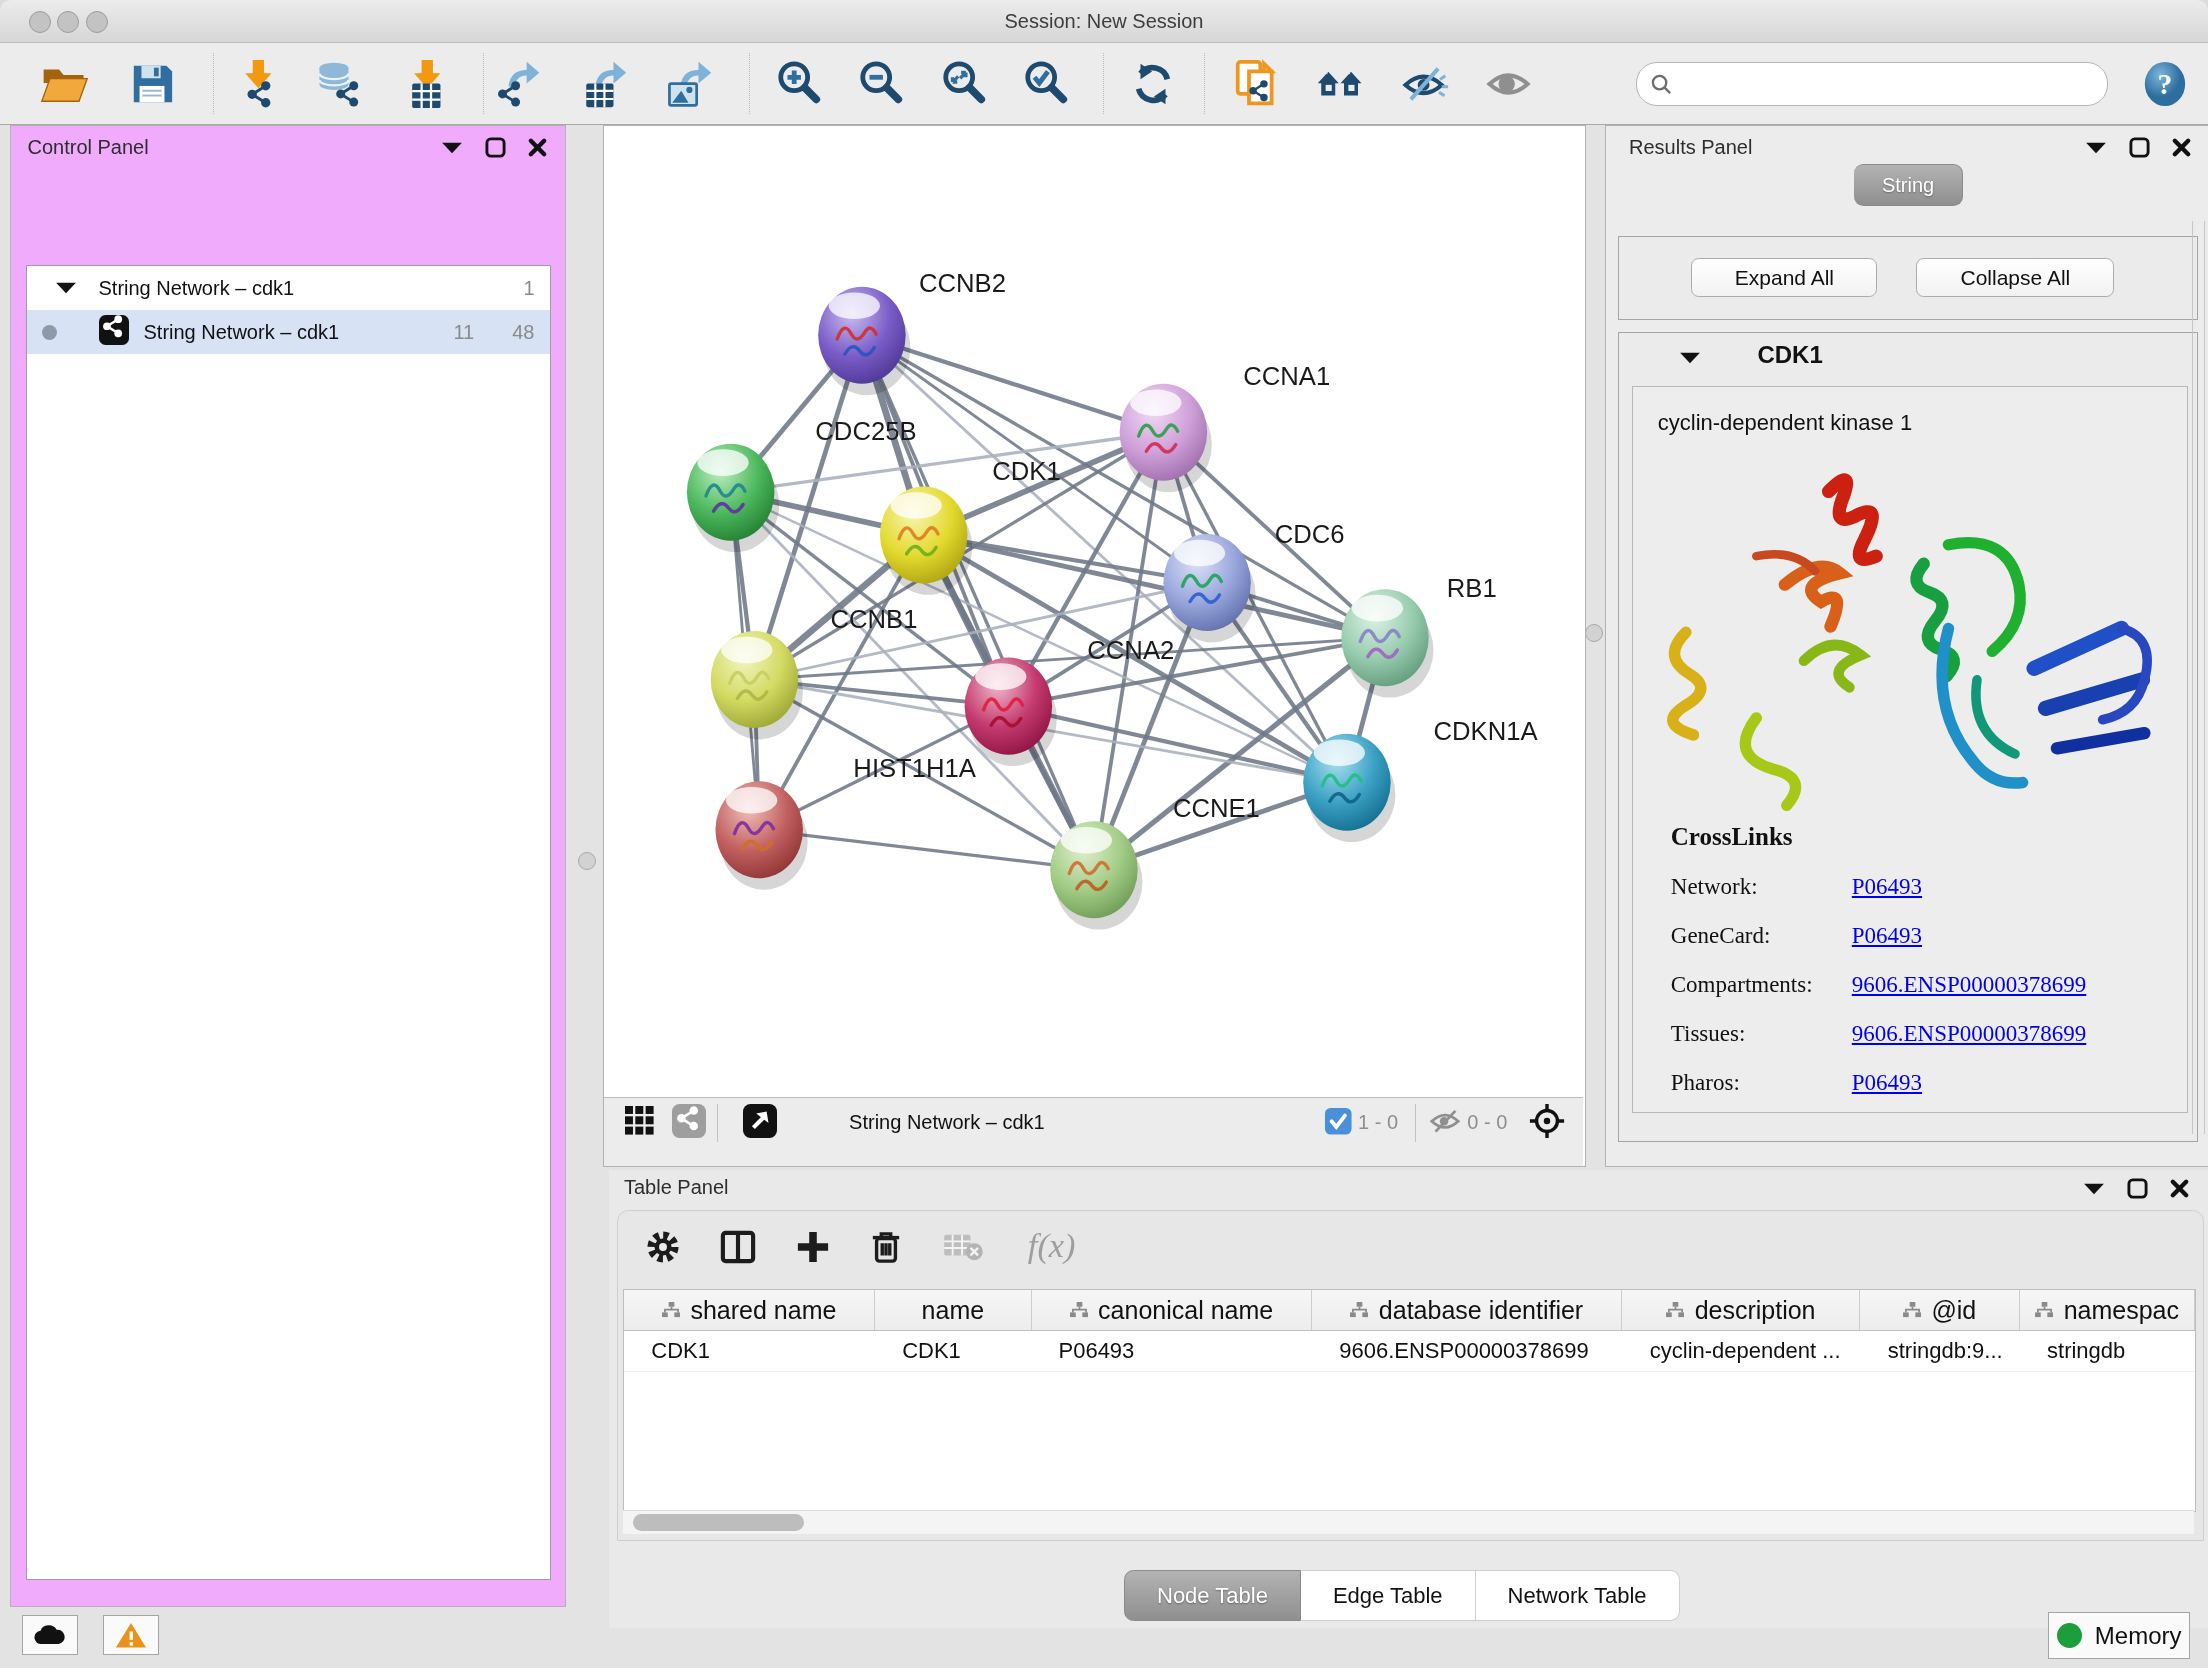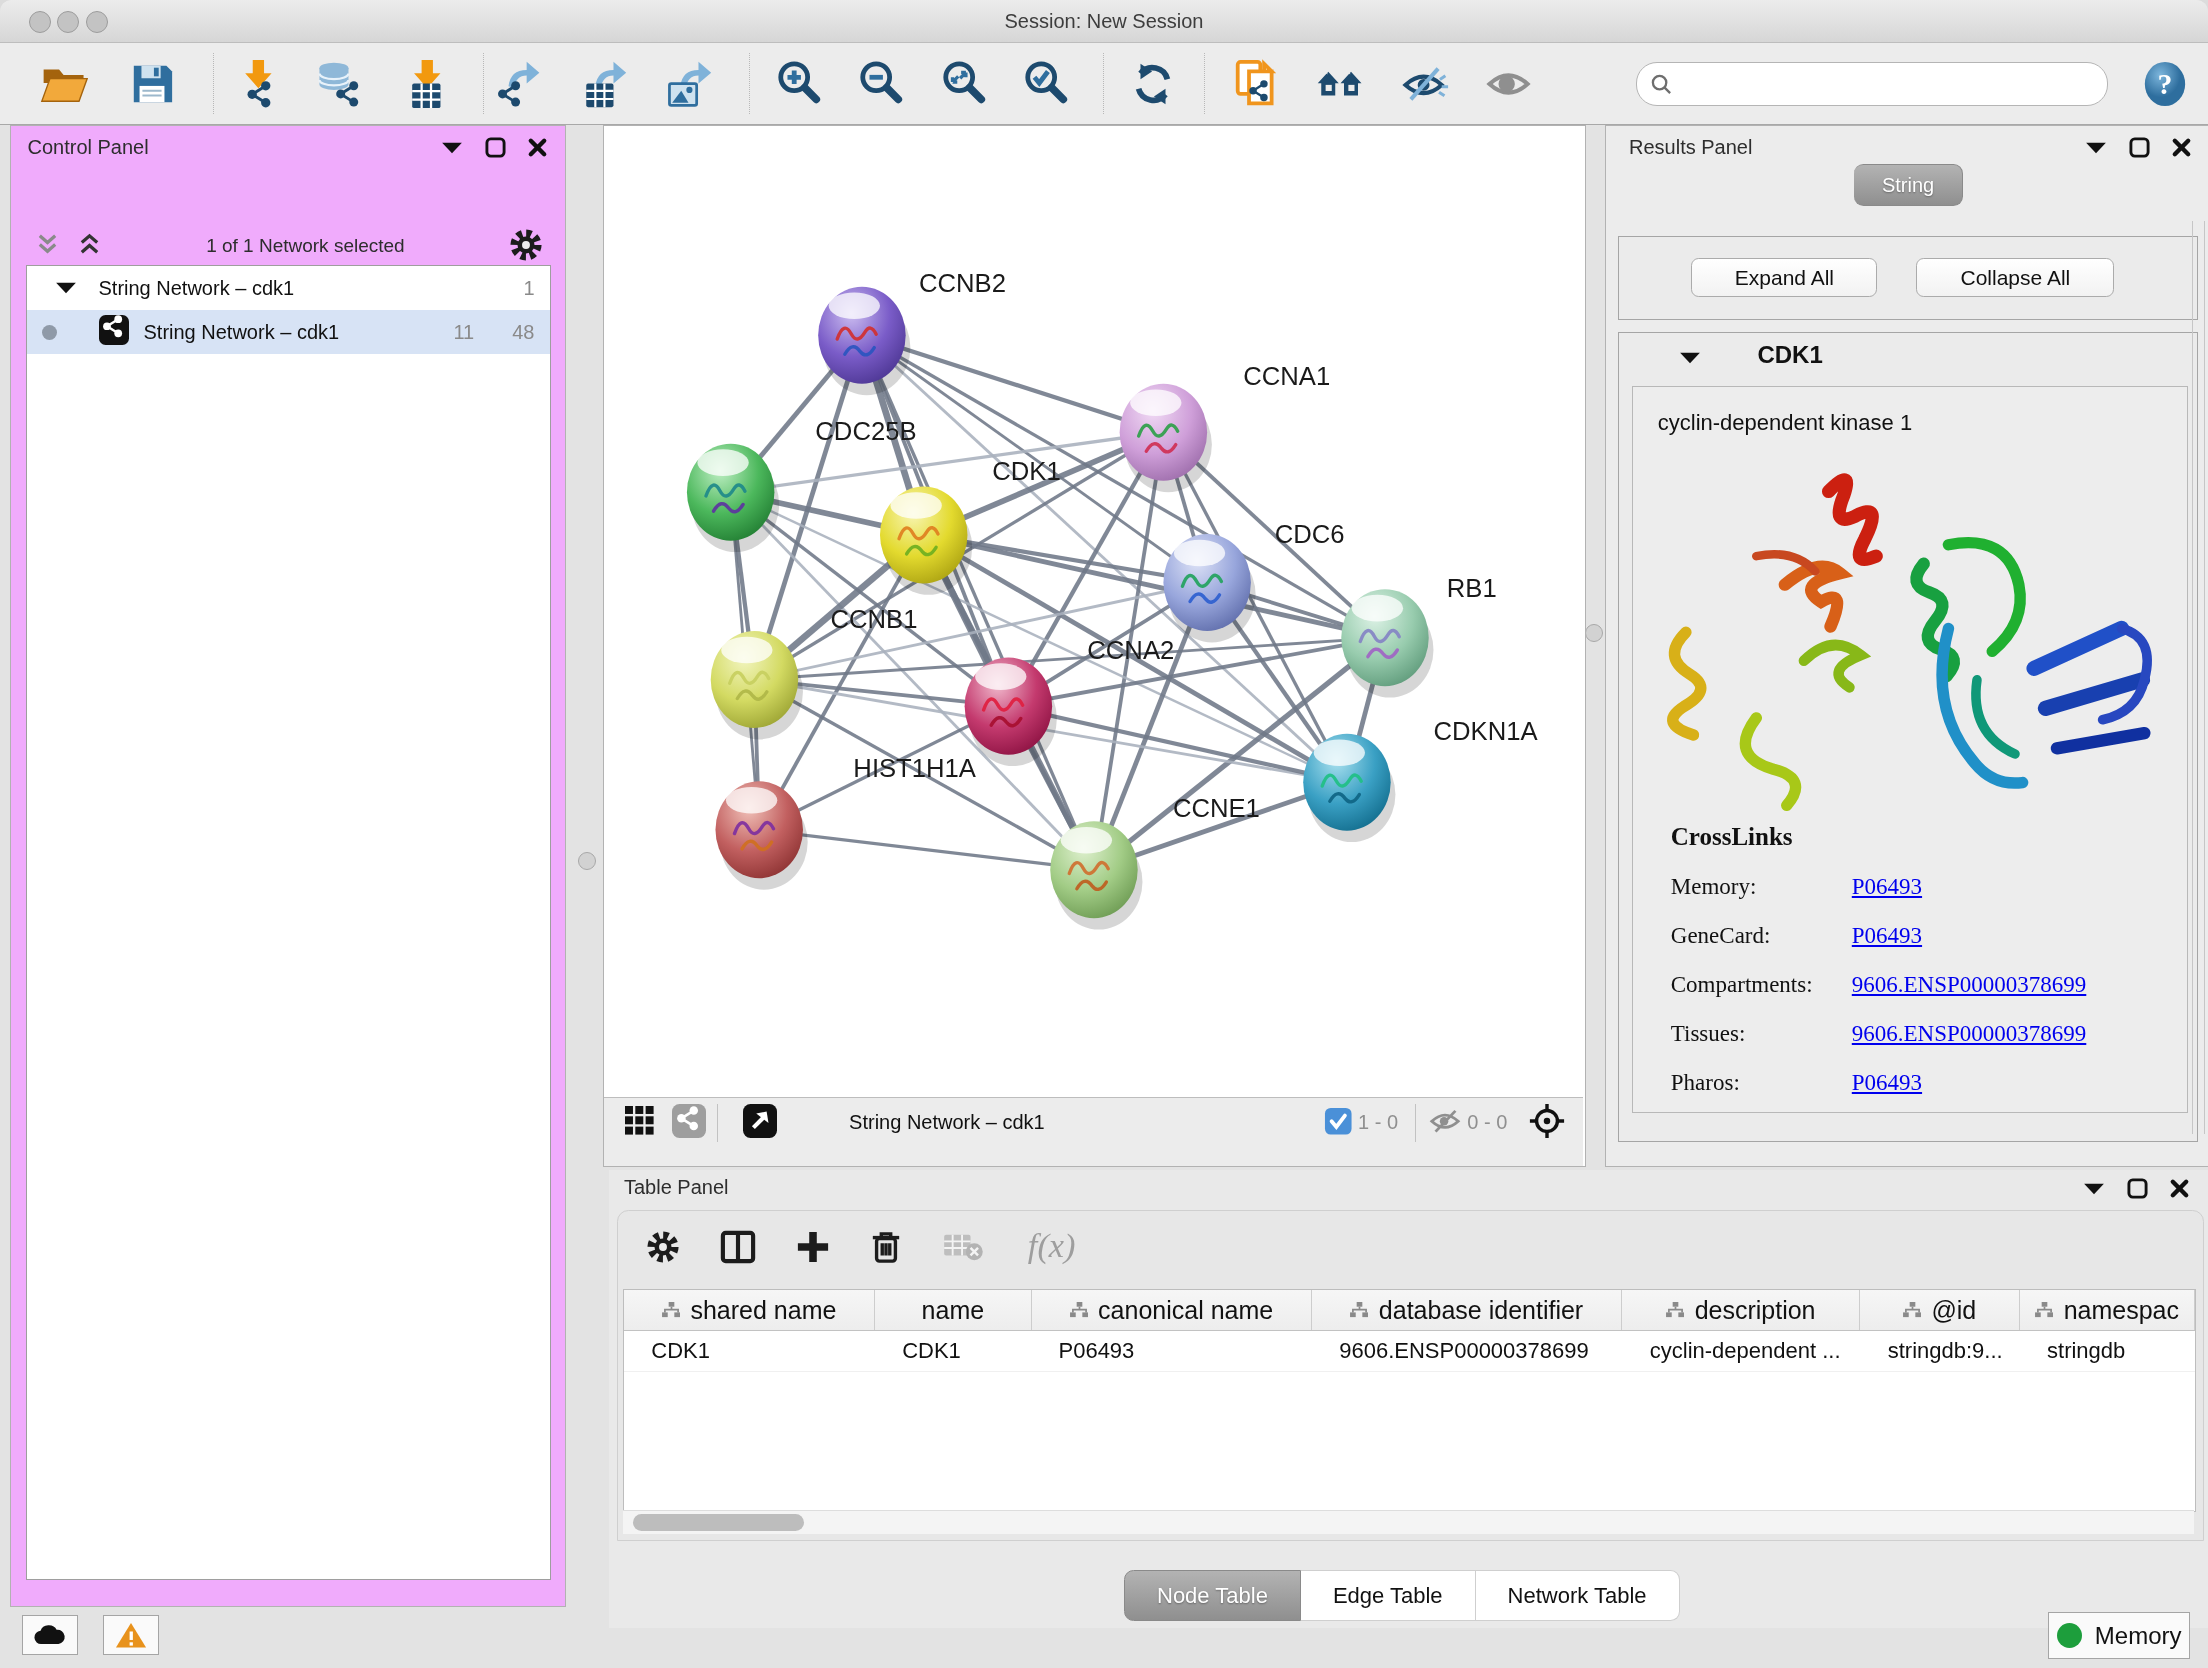--- a/index.html
+++ b/index.html
@@ -314,40 +314,20 @@
         </span>
       <span>
           <svg width="21" height="21" viewBox="0 0 22 22">
             <g stroke="#111" stroke-width="4.6" stroke-linecap="round">
               <line x1="4" y1="4" x2="18" y2="18"></line>
               <line x1="18" y1="4" x2="4" y2="18"></line>
             </g>
           </svg>
         </span>
     </div>
-    <div class="net-sel-row">
-      <span style="margin-left:9.5px"><svg width="25" height="25" viewBox="0 0 26 26">
-            <g fill="none" stroke="#8a8a8a" stroke-width="3.4">
-              <path d="M5,4 l8,7 8,-7"></path>
-              <path d="M5,13 l8,7 8,-7"></path>
-            </g>
-          </svg></span>
-      <span style="margin-left:17px"><svg width="25" height="25" viewBox="0 0 26 26">
-            <g fill="none" stroke="#333" stroke-width="3.4">
-              <path d="M5,11 l8,-7 8,7"></path>
-              <path d="M5,21 l8,-7 8,7"></path>
-            </g>
-          </svg></span>
-      <span class="net-sel-label">1 of 1 Network selected</span>
-      <span style="margin-right:5.7px"><svg width="34" height="34" viewBox="0 0 36 36">
-            <circle cx="18" cy="18" r="12" fill="none" stroke="#1c1c1c" stroke-width="9" stroke-dasharray="5.2 4.2"></circle>
-            <circle cx="18" cy="18" r="9" fill="#1c1c1c"></circle>
-            <circle cx="18" cy="18" r="4.2" fill="#ececec"></circle>
-          </svg></span>
-    </div>
     <div class="tree-box">
       <div class="tree-row">
         <span style="margin-left:27px"><svg width="24" height="15" viewBox="0 0 25 16">
               <polygon points="2,3 23,3 12.5,14" fill="#111"></polygon>
             </svg></span>
         <span style="margin-left:21px">String Network – cdk1</span>
         <span class="count">1</span>
       </div>
       <div class="tree-row selected">
         <span style="margin-left:15px;width:15px;height:15px;border-radius:50%;background:#8f9aa8;display:inline-block"></span>
@@ -697,21 +677,21 @@
             <path d="M412,238 l92,-42" stroke="#2050c8" stroke-width="16"></path>
             <path d="M424,280 l102,-30" stroke="#1840b0" stroke-width="16"></path>
             <path d="M436,322 l92,-16" stroke="#1030a0" stroke-width="13"></path>
             <path d="M504,196 q36,10 24,54 q-8,34 -44,42" stroke="#2848c0" stroke-width="10"></path>
           </g>
         </svg>
         <div class="crosslinks">
           <div class="cl-head">CrossLinks</div>
           <div id="cl-rows">
               <div class="cl-row">
-                <span class="cl-label">Memory:</span>
+                <span class="cl-label">Network:</span>
                 <span class="cl-val"><a>P06493</a></span>
               </div>
               <div class="cl-row">
                 <span class="cl-label">GeneCard:</span>
                 <span class="cl-val"><a>P06493</a></span>
               </div>
               <div class="cl-row">
                 <span class="cl-label">Compartments:</span>
                 <span class="cl-val"><a>9606.ENSP00000378699</a></span>
               </div>

